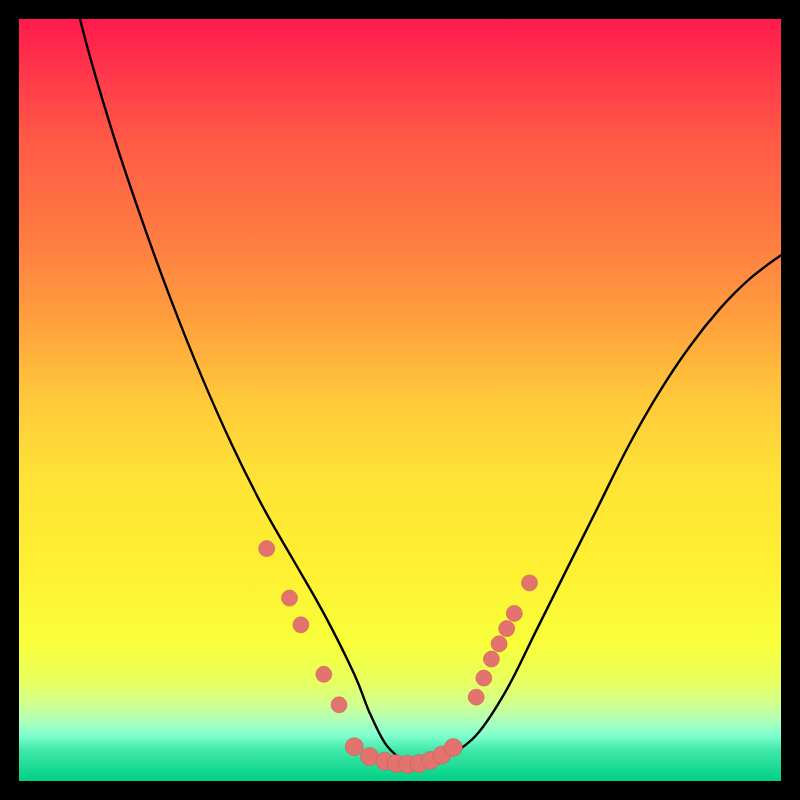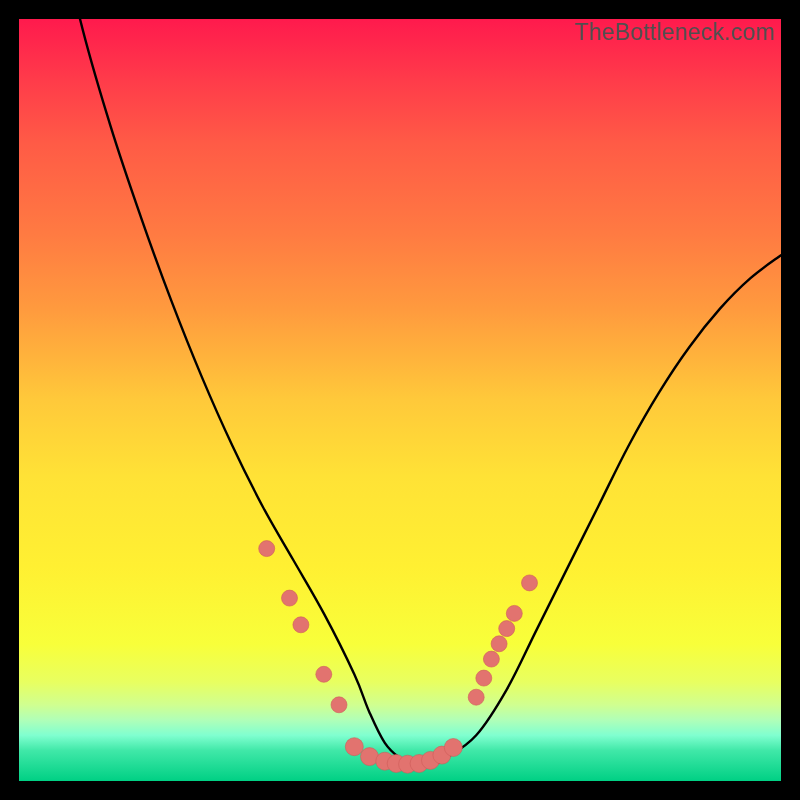--- a/index.html
+++ b/index.html
@@ -57,21 +57,20 @@
     top: 0;
     width: 762px;
     height: 762px;
   }
 </style>
 </head>
 <body>
 
 <div class="frame">
   <div class="plot">
-    <div class="watermark">TheBottleneck.com</div>
     <svg class="curve" viewBox="0 0 762 762" preserveAspectRatio="none">
       <path id="curve-path" fill="none" stroke="#000000" stroke-width="2.4" stroke-linecap="round" d="M 0.0 -304.8 C 5.5 -274.6, 19.5 -192.0, 30.5 -137.2 C 41.5 -82.3, 50.0 -43.9, 61.0 0.0 C 71.9 43.9, 80.5 71.0, 91.4 106.7 C 102.4 142.3, 110.9 166.6, 121.9 198.1 C 132.9 229.7, 141.4 253.1, 152.4 281.9 C 163.4 310.7, 171.9 332.1, 182.9 358.1 C 193.9 384.2, 202.4 403.4, 213.4 426.7 C 224.3 450.0, 232.9 467.1, 243.8 487.7 C 254.8 508.3, 263.3 521.8, 274.3 541.0 C 285.3 560.2, 293.8 573.8, 304.8 594.4 C 315.8 614.9, 327.1 637.5, 335.3 655.3 C 343.5 673.2, 345.0 681.1, 350.5 693.4 C 356.0 705.8, 360.3 715.7, 365.8 723.9 C 371.2 732.1, 375.5 735.0, 381.0 739.1 C 386.5 743.3, 390.8 745.4, 396.2 746.8 C 401.7 748.1, 406.0 748.1, 411.5 746.8 C 417.0 745.4, 418.5 744.6, 426.7 739.1 C 434.9 733.7, 446.2 728.6, 457.2 716.3 C 468.2 703.9, 476.7 689.8, 487.7 670.6 C 498.7 651.4, 507.2 631.5, 518.2 609.6 C 529.1 587.7, 537.7 570.6, 548.6 548.6 C 559.6 526.7, 568.1 509.6, 579.1 487.7 C 590.1 465.7, 598.6 447.3, 609.6 426.7 C 620.6 406.1, 629.1 391.2, 640.1 373.4 C 651.1 355.5, 659.6 342.7, 670.6 327.7 C 681.5 312.6, 690.1 301.9, 701.0 289.6 C 712.0 277.2, 720.5 268.7, 731.5 259.1 C 742.5 249.5, 756.5 240.3, 762.0 236.2"></path>
       <g id="markers">
           <circle cx="247.7" cy="529.6" r="8" fill="#e2736f" stroke="#cf5d59" stroke-width="0.6"></circle>
           <circle cx="270.5" cy="579.1" r="8" fill="#e2736f" stroke="#cf5d59" stroke-width="0.6"></circle>
           <circle cx="281.9" cy="605.8" r="8" fill="#e2736f" stroke="#cf5d59" stroke-width="0.6"></circle>
           <circle cx="304.8" cy="655.3" r="8" fill="#e2736f" stroke="#cf5d59" stroke-width="0.6"></circle>
           <circle cx="320.0" cy="685.8" r="8" fill="#e2736f" stroke="#cf5d59" stroke-width="0.6"></circle>
           <circle cx="457.2" cy="678.2" r="8" fill="#e2736f" stroke="#cf5d59" stroke-width="0.6"></circle>
           <circle cx="464.8" cy="659.1" r="8" fill="#e2736f" stroke="#cf5d59" stroke-width="0.6"></circle>

